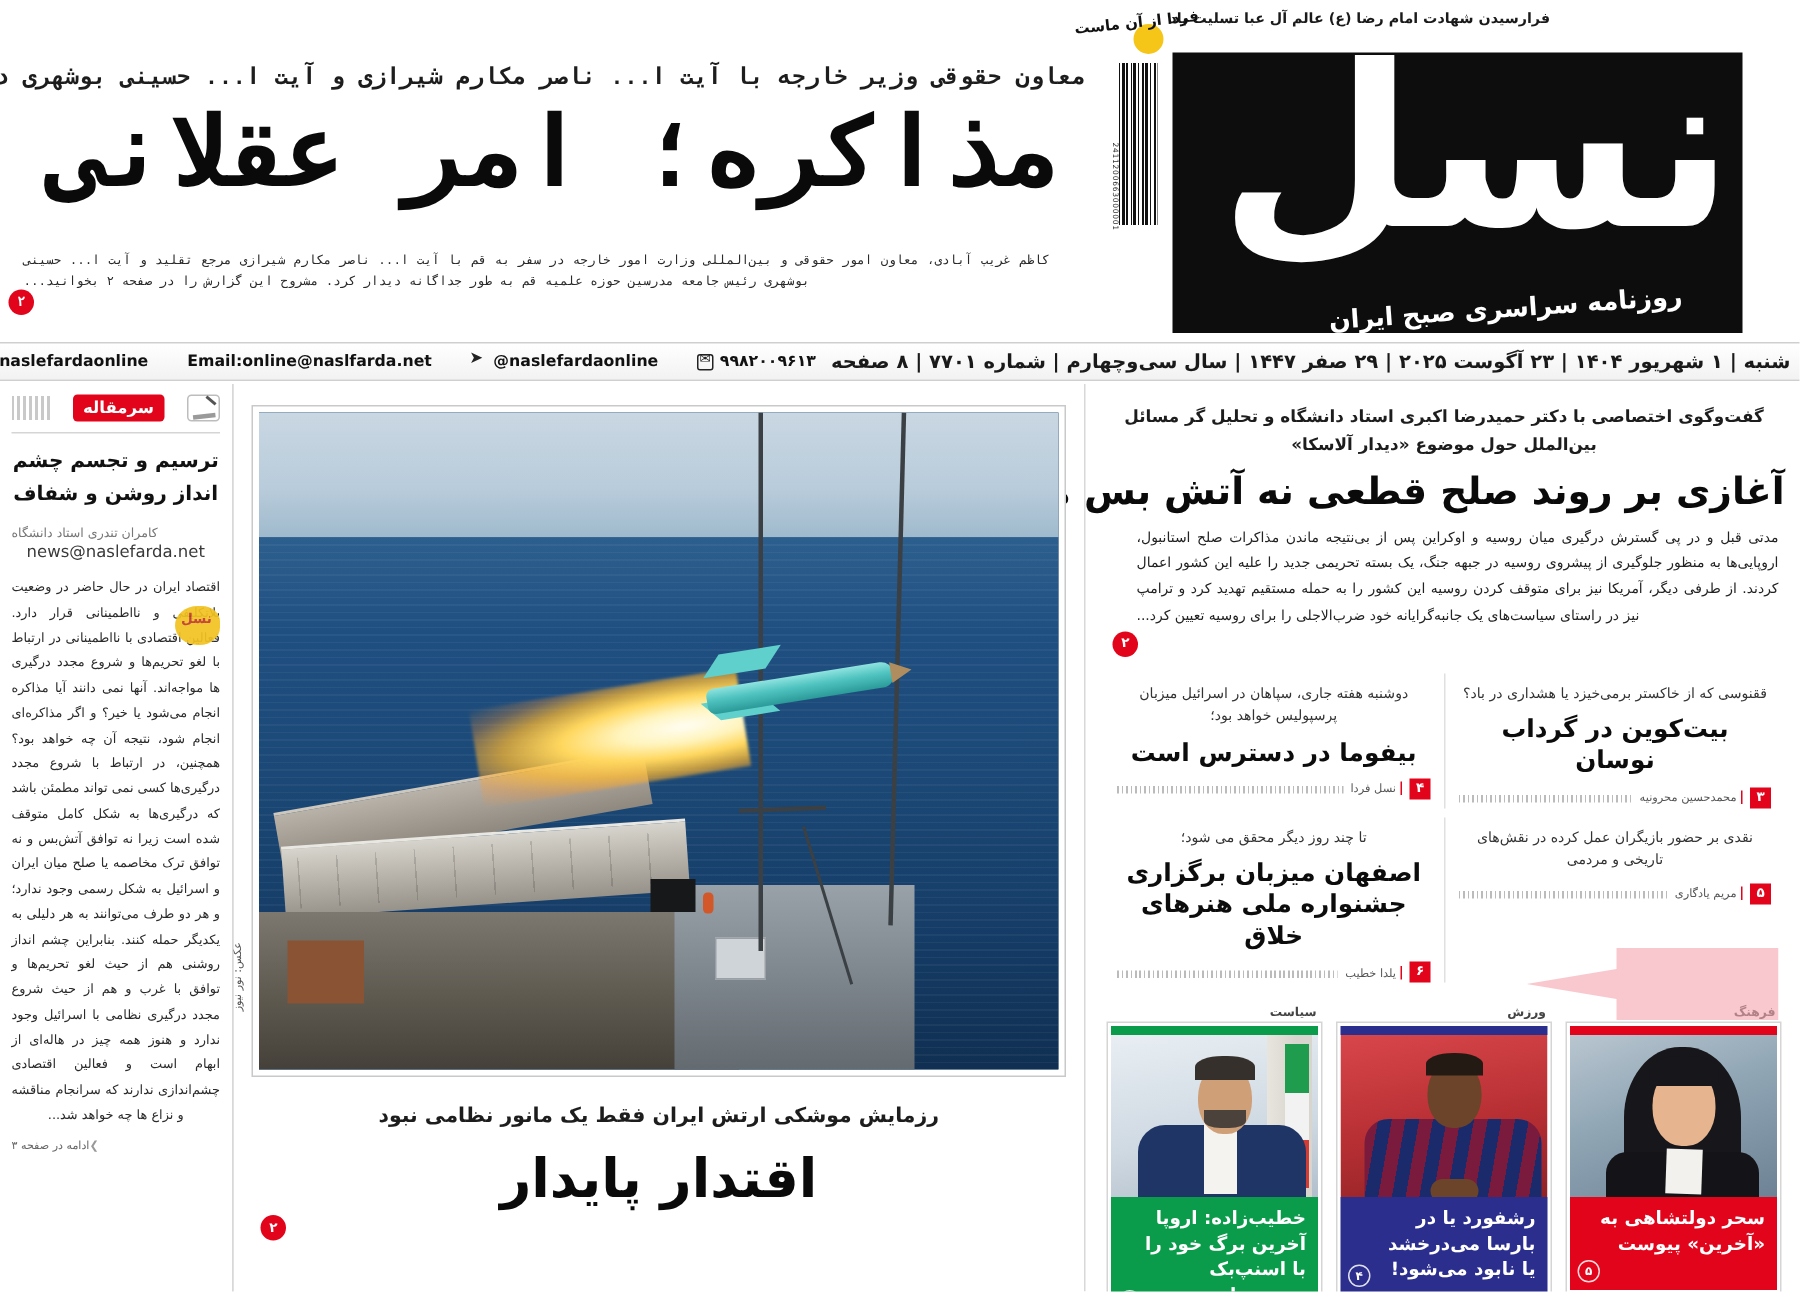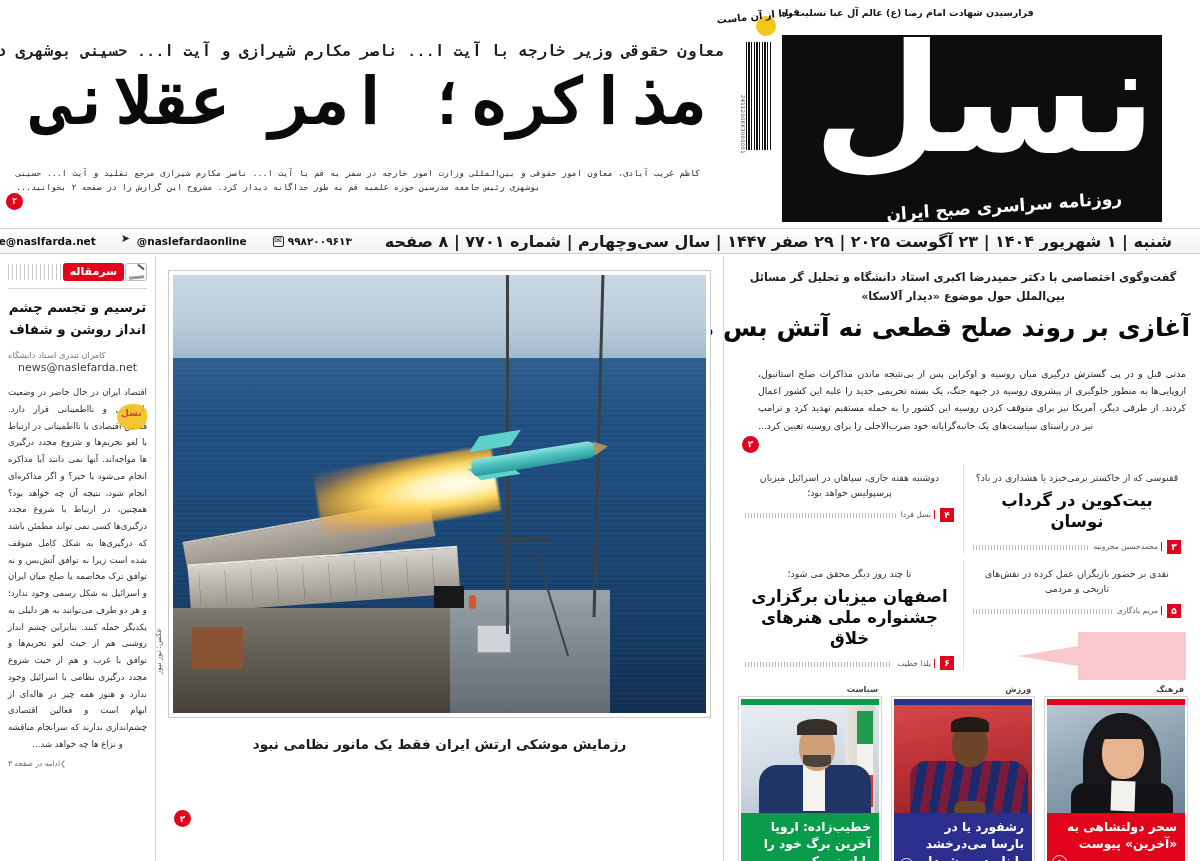--- a/index.html
+++ b/index.html
@@ -155,27 +155,26 @@
     position: absolute; top: 228px; right: 0;
     width: 1200px; height: 26px;
     border-top: 1px solid #cfcfcf;
     border-bottom: 1px solid #cfcfcf;
     background: linear-gradient(to bottom,#ffffff,#f2f2f2);
     display: flex;
     align-items: center;
     direction: rtl;
   }
   .dateline {
-    font-size: 16px;
+    font-size: 13px;
     font-weight: bold;
     color: #1a1a1a;
-    padding-right: 28px;
+    padding-right: 6px;
     white-space: nowrap;
     letter-spacing: -0.2px;
-    margin-left: 23px;
   }
   .contact-row {
     direction: ltr;
     display: flex;
     align-items: center;
     gap: 26px;
     margin-right: auto;
     padding-left: 8px;
     padding-right: 10px;
     font-size: 10.5px;
@@ -239,21 +238,21 @@
     letter-spacing: -1.1px;
     margin-top: 7px;
     white-space: nowrap;
   }
   .rk-body {
     font-size: 9.3px;
     color: #222;
     line-height: 1.85;
     text-align: justify;
     text-align-last: left;
-    margin-top: 23px;
+    margin-top: 8px;
     padding: 0 4px 0 22px;
     position: relative;
     letter-spacing: -0.1px;
   }
   .arrow-deco {
     position: absolute;
     right: 14px; top: 374px;
     width: 168px; height: 52px;
     pointer-events: none;
     z-index: 4;
@@ -584,21 +583,21 @@
   
   .col-left {
     width: 155px;
     padding: 4px 8px 0 8px;
     position: relative;
   }
   .ed-head {
     display: flex;
     align-items: center;
     direction: rtl;
-    gap: 1px;
+    gap: 15px;
     height: 24px;
   }
   .ed-stripes {
     flex: 1 1 auto;
     height: 16px;
     background: repeating-linear-gradient(to right,
       #c9c9c9 0 1.5px, transparent 1.5px 4px);
     order: 3;
   }
   .ed-badge {
@@ -783,20 +782,21 @@
           <div class="nc-kicker">ققنوسی که از خاکستر برمی‌خیزد یا هشداری در باد؟</div>
           <div class="nc-title">بیت‌کوین در گرداب نوسان</div>
           <div class="nc-foot">
             <span class="sq-badge">۳</span>
             <span class="byline">محمدحسین محرونیه</span>
             <span class="dotrule"></span>
           </div>
         </div>
         <div class="news-cell">
           <div class="nc-kicker">دوشنبه هفته جاری، سپاهان در اسرائیل میزبان پرسپولیس خواهد بود؛</div>
+          <div class="nc-title">بیفوما در دسترس است</div>
           <div class="nc-foot">
             <span class="sq-badge">۴</span>
             <span class="byline">نسل فردا</span>
             <span class="dotrule"></span>
           </div>
         </div>
       </div>
 
       <div class="news-pair">
         <div class="news-cell has-sep">
@@ -898,20 +898,21 @@
           <div class="orange-dot"></div>
           <div class="railbox"></div>
           <div class="mast1"></div>
           <div class="mast2"></div>
           <div class="crossarm"></div>
           <div class="stay"></div>
         </div>
       </div>
       <div class="photo-credit">عکس: نور نیوز</div>
       <div class="center-cap">رزمایش موشکی ارتش ایران فقط یک مانور نظامی نبود</div>
+      <div class="center-title">اقتدار پایدار</div>
       <div class="page-badge center-badge">۲</div>
     </div>
 
     <div class="col-left">
       <div class="ed-head">
         <div class="ed-pen"></div>
         <div class="ed-badge">سرمقاله</div>
         <div class="ed-stripes"></div>
       </div>
       <div class="ed-rule"></div>

